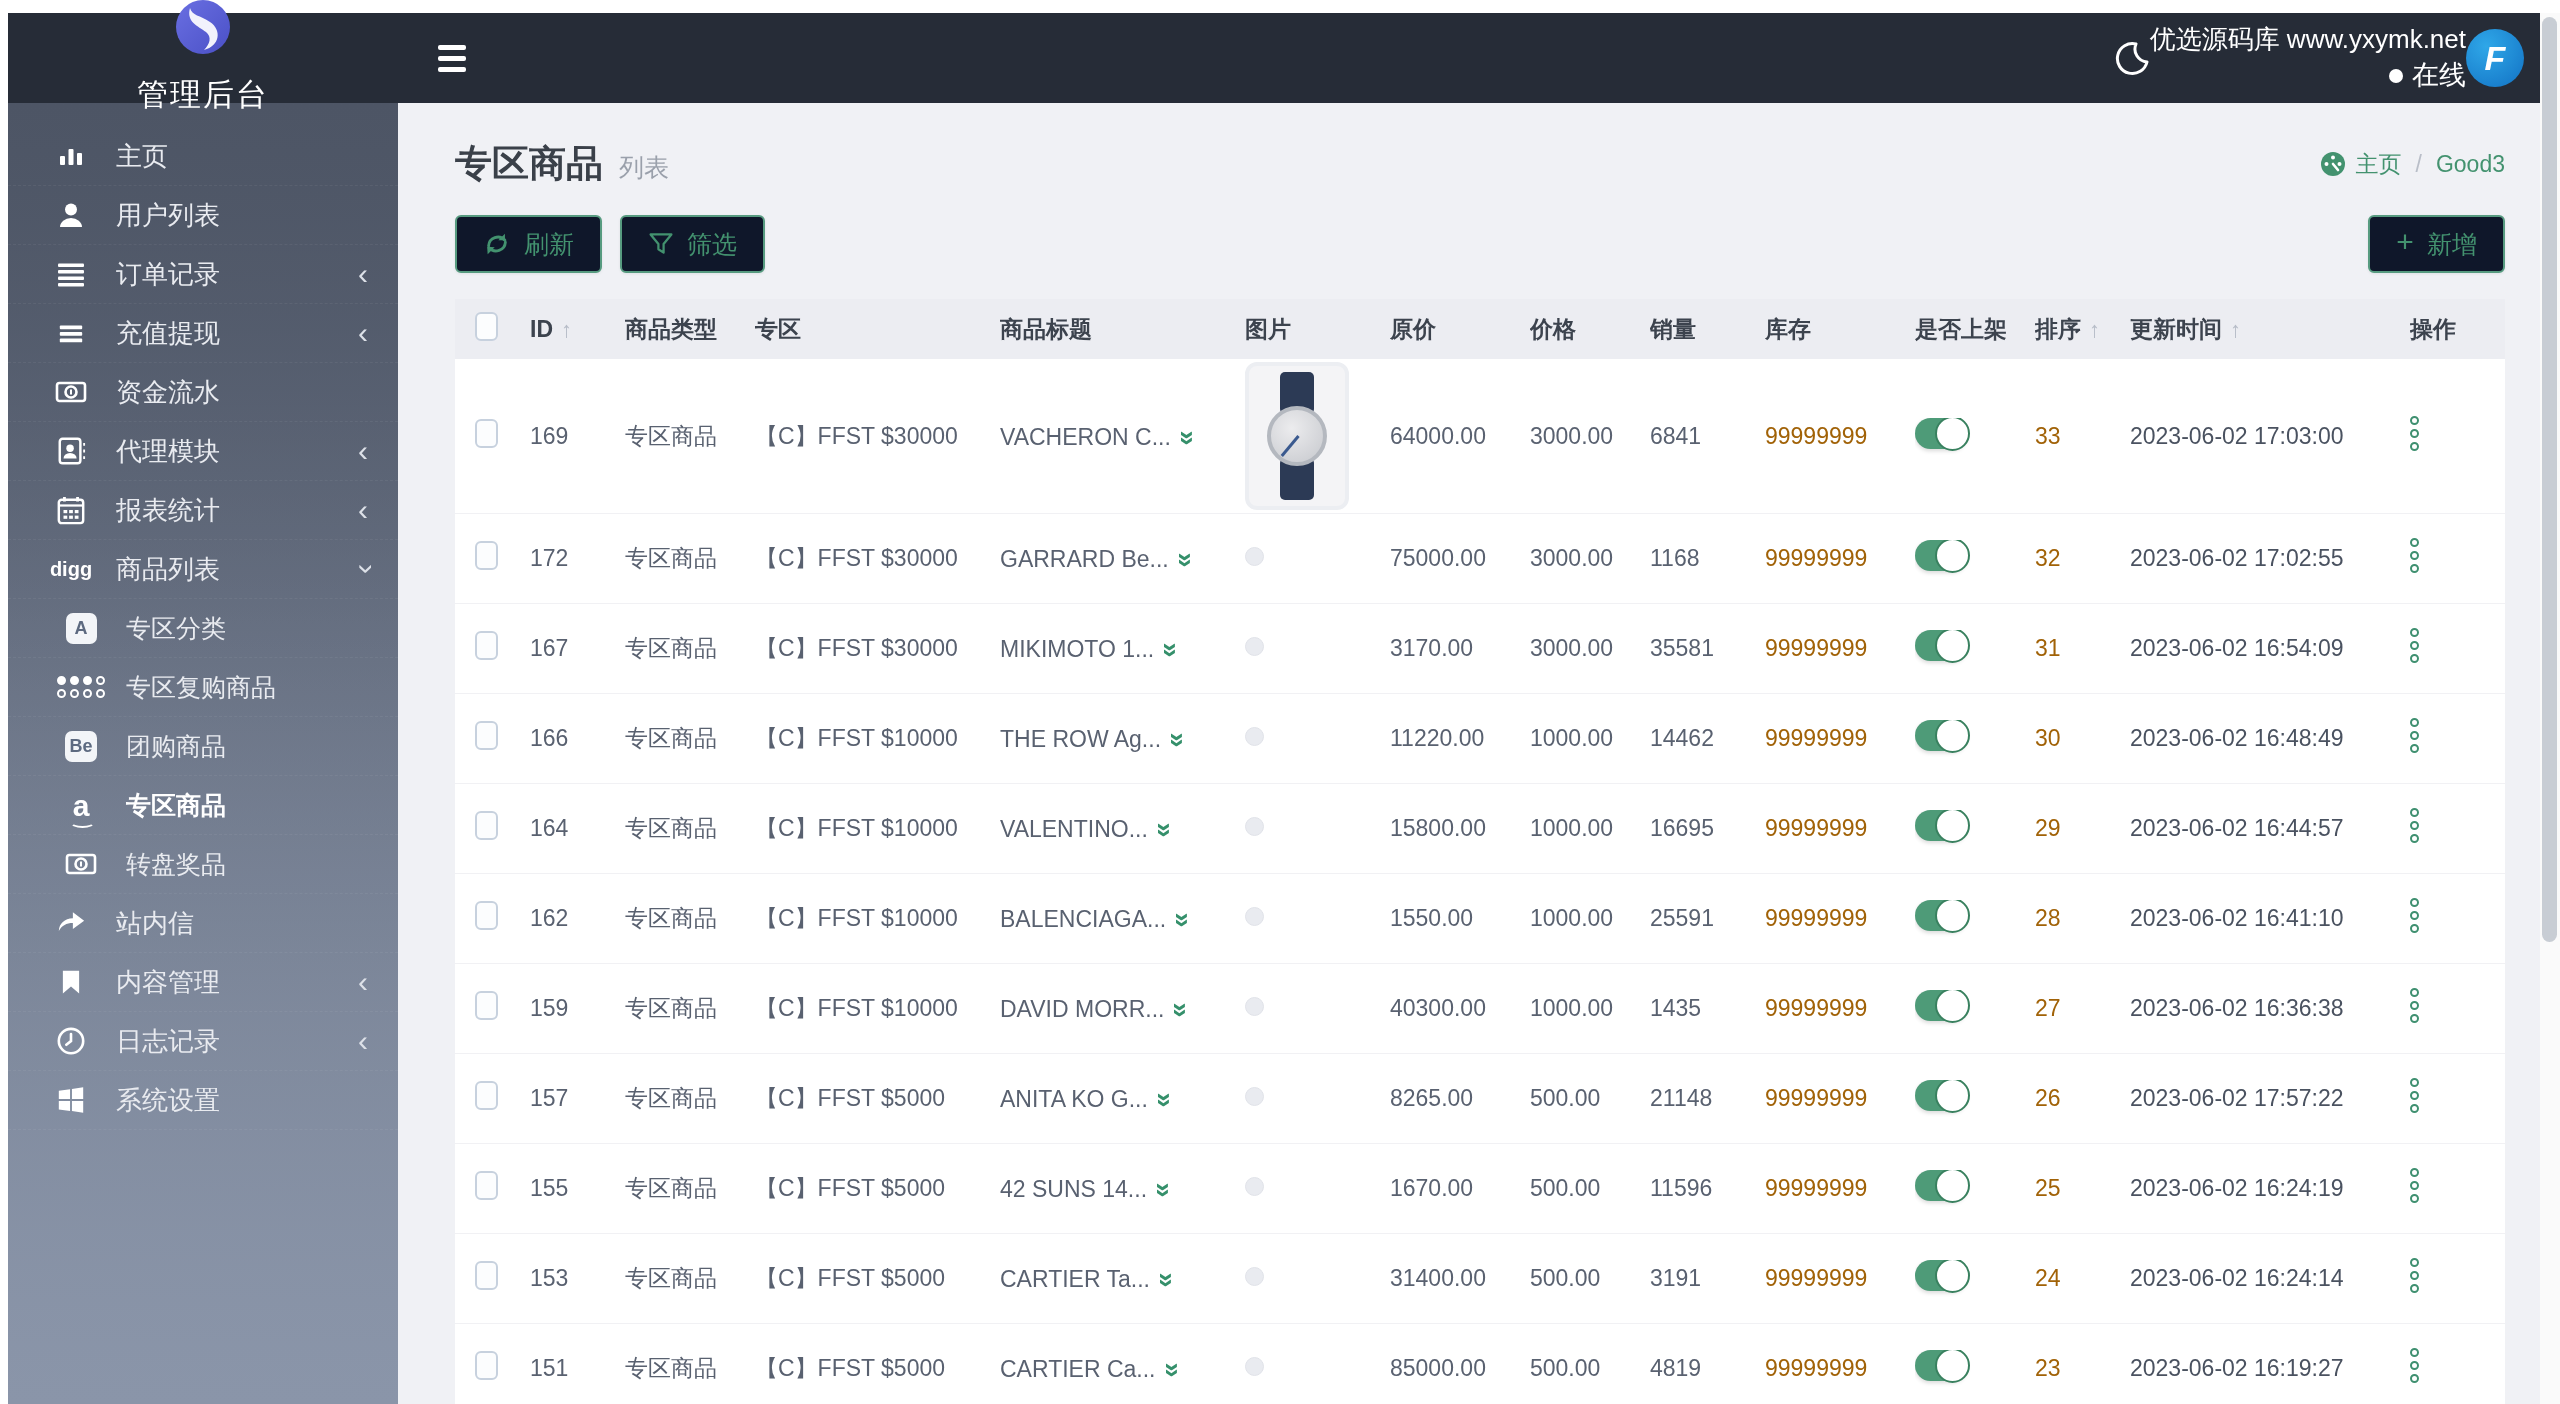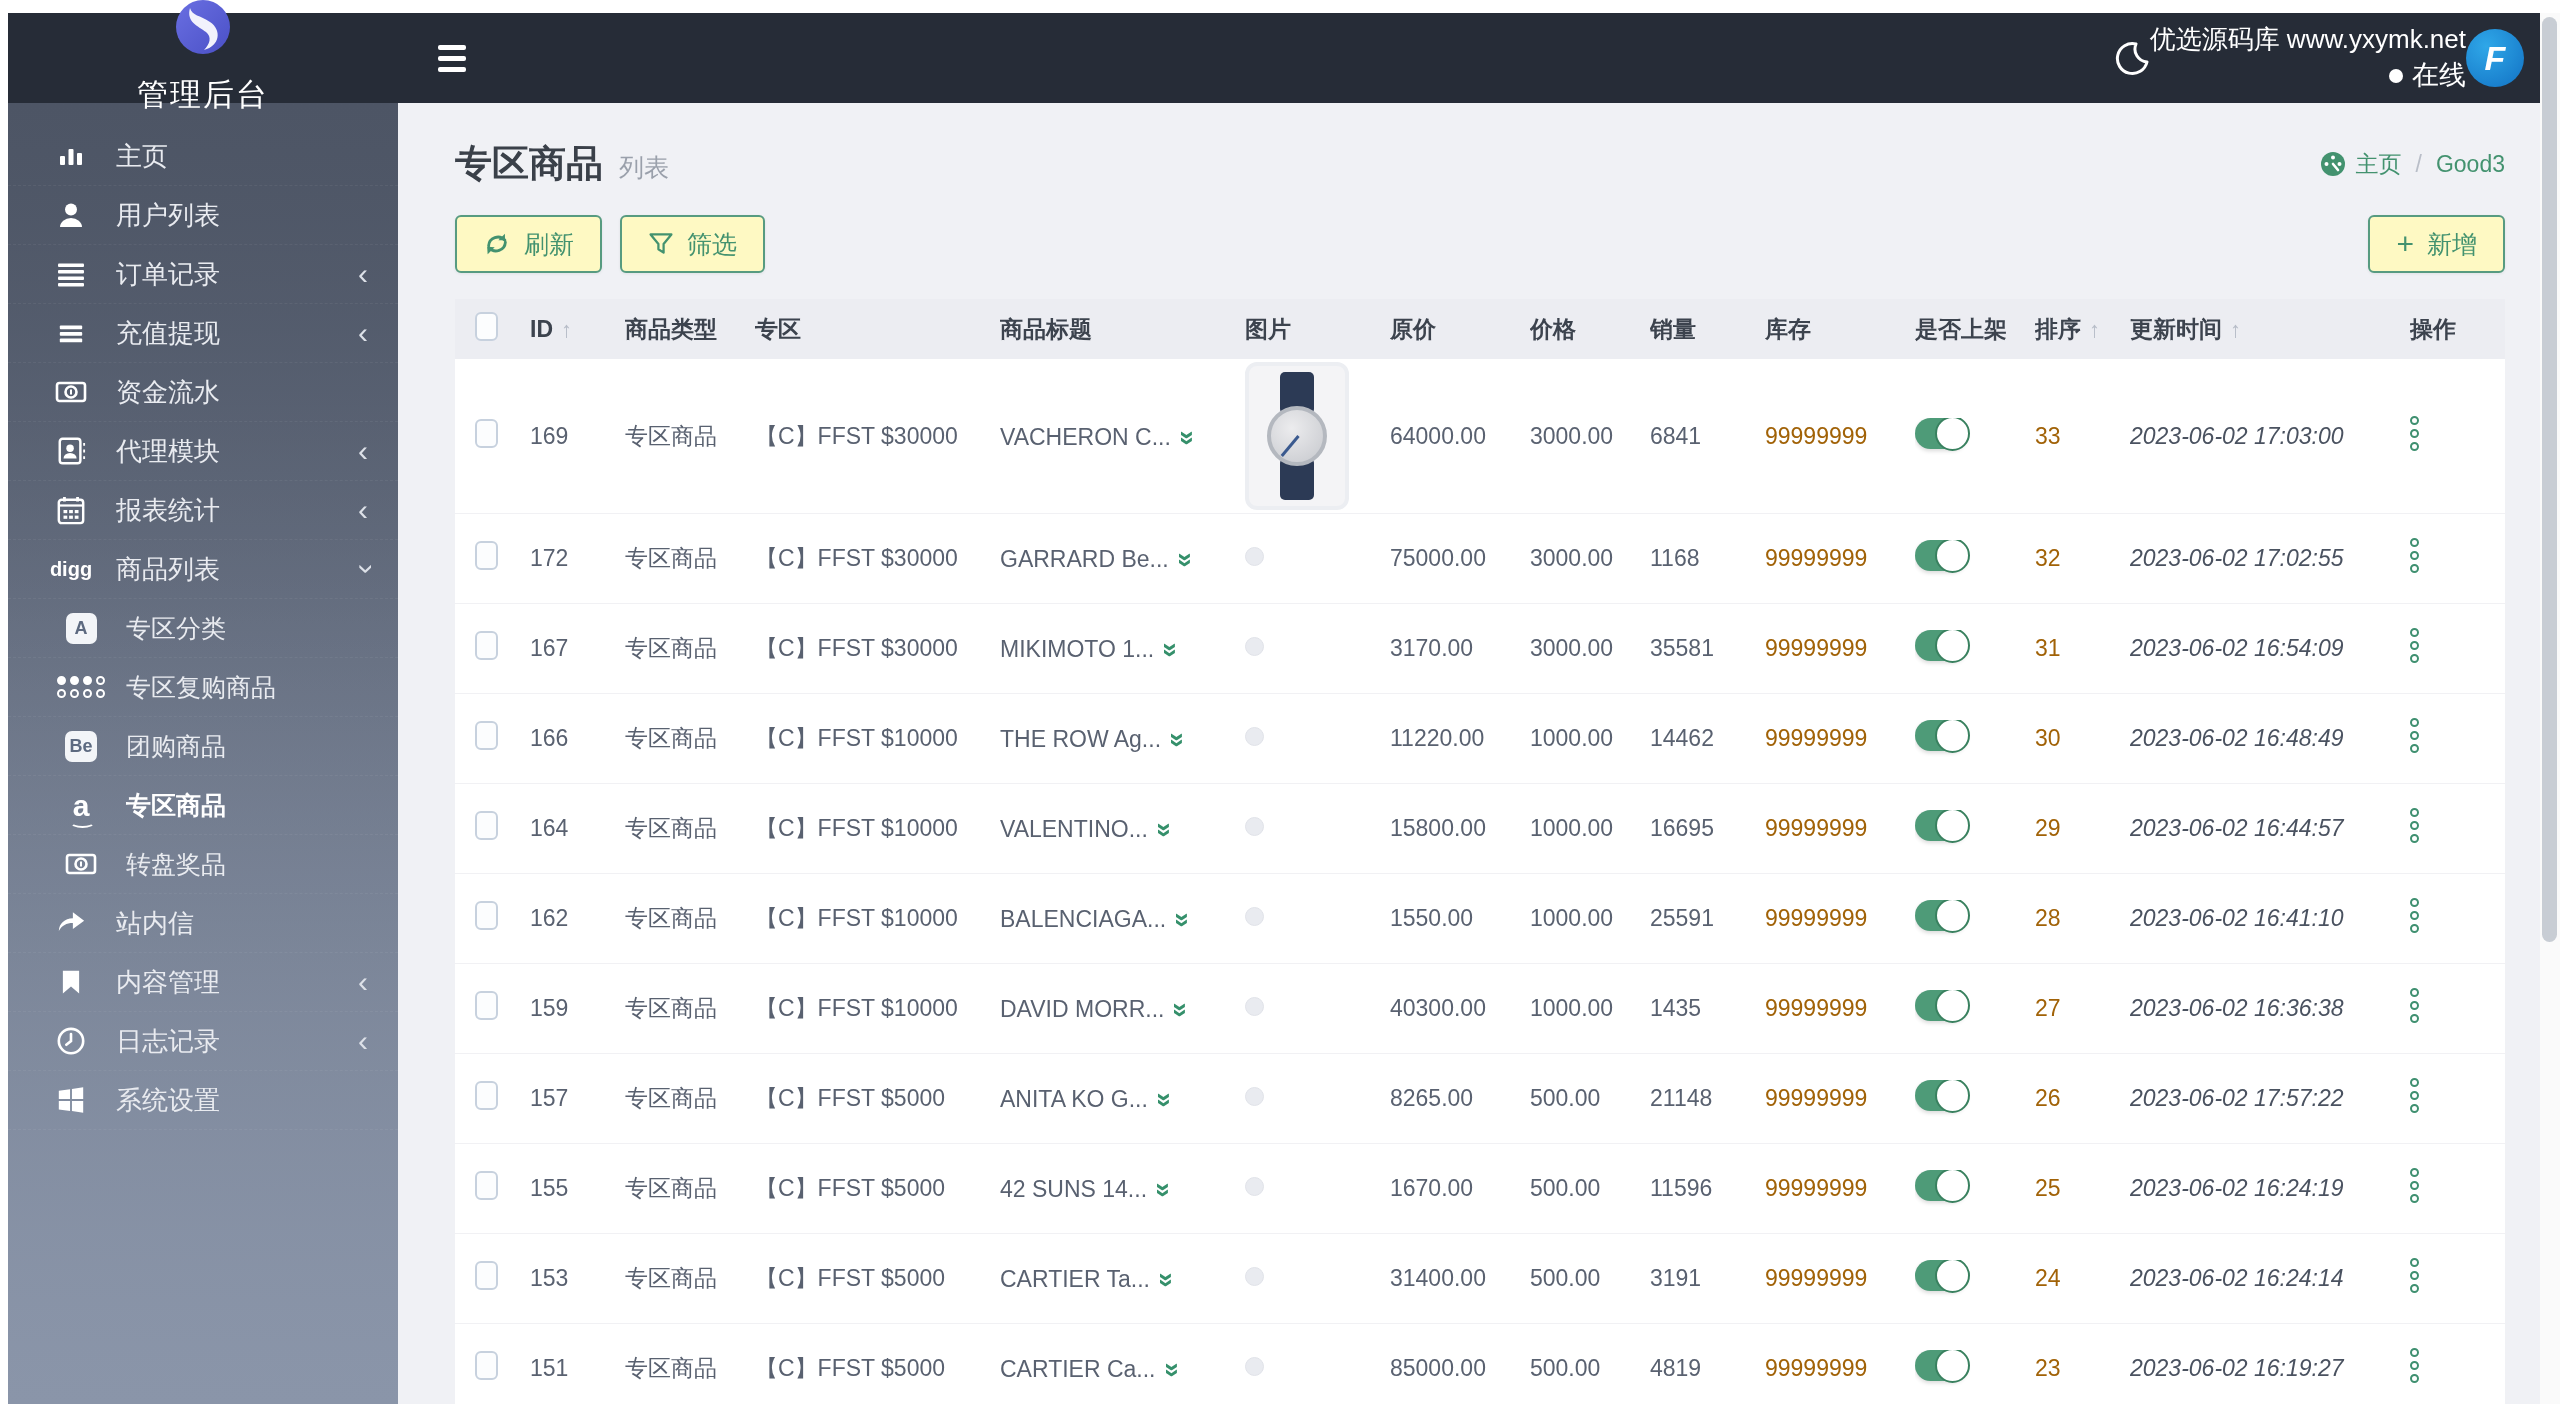--- a/index.html
+++ b/index.html
@@ -52,23 +52,23 @@
   .inner { padding:36px 35px 0 57px; }
   .page-head { display:flex; align-items:center; justify-content:space-between; }
   .title-wrap { display:flex; align-items:baseline; gap:16px; }
   h1 { font-size:37px; color:#3a4049; font-weight:700; }
   .subtitle { font-size:25px; color:#9aa0ab; }
   .breadcrumb { display:flex; align-items:center; gap:10px; font-size:23px; color:#43926f; }
   .breadcrumb .sep { color:#b9bec8; padding:0 4px; }
   .bc-link { color:#43926f; text-decoration:none; cursor:pointer; }
 
   .toolbar { display:flex; margin-top:26px; align-items:center; }
-  .btn { height:58px; padding:0 26px; background:#fef9c3; border:2px solid #579b80; border-radius:6px;
+  .btn { height:58px; padding:0 26px; background:#0f172a; border:2px solid #579b80; border-radius:6px;
     color:#43926f; font-size:25px; display:inline-flex; align-items:center; gap:13px; cursor:pointer;
-    margin-right:18px; box-shadow:0 1px 3px rgba(40,60,50,0.08); font-family:Liberation Sans, sans-serif; }
+    margin-right:18px; box-shadow:0 1px 3px rgba(40,60,50,0.08); font-family:Liberation Mono, monospace; }
   .btn .plus { font-size:30px; line-height:1; font-weight:400; }
   .btn-add { margin:0 0 0 auto; }
 
   
   .table { margin:26px 35px 0 57px; --cols:75px 95px 130px 245px 245px 145px 140px 120px 115px 150px 120px 95px 280px 1fr; }
   .thead { display:grid; grid-template-columns:var(--cols); height:60px; align-items:center;
     background:#ecedf2; color:#3c434e; font-weight:700; font-size:23px; }
   .thead .arrow { color:#b7bdc8; font-weight:400; font-size:22px; margin-left:8px; }
   .trow { display:grid; grid-template-columns:var(--cols); min-height:90px; align-items:center;
     background:#ffffff; border-bottom:1px solid #f1f1f4; font-size:23px; color:#596170; }
@@ -81,21 +81,21 @@
   .expand { color:#35906b; display:inline-block; transform:rotate(90deg); font-weight:bold;
     font-size:27px; margin-left:10px; letter-spacing:-3px; cursor:pointer; }
   .imgdot { width:19px; height:19px; border-radius:50%; background:#e9ebf0; border:1px solid #e1e3e9; display:inline-block; }
   .glink { color:#a16207; text-decoration:none; border-bottom:2px dotted #8fc4ae; padding-bottom:4px; cursor:pointer; }
   .toggle { width:52px; height:31px; border-radius:16px; background:#4e9b78; position:relative;
     display:inline-block; cursor:pointer; box-shadow:0 2px 4px rgba(0,0,0,0.15); }
   .knob { position:absolute; right:-3px; top:-2px; width:35px; height:35px; background:#fff;
     border:2px solid #39815f; border-radius:50%; }
   .dots { display:inline-block; cursor:pointer; }
   .dots i { display:block; width:9px; height:9px; border:2px solid #3f9070; border-radius:50%; margin:4px 0; }
-  .c-time { color:#4a5260;font-style:italic; }
+  .c-time { color:#4a5260; }
 
   
   .thumb-watch { width:104px; height:148px; background:#f4f4f6; border:4px solid #eceef2; border-radius:12px;
     display:flex; flex-direction:column; align-items:center; justify-content:center; position:relative; overflow:hidden; }
   .strap { width:34px; height:42px; background:#2c3a55; border-radius:5px; }
   .strap.top { margin-bottom:-8px; }
   .strap.bottom { margin-top:-8px; }
   .dial { width:60px; height:60px; border-radius:50%; background:radial-gradient(circle at 40% 35%, #ececee, #c6c8cd);
     border:4px solid #b4b8bf; z-index:1; position:relative; }
   .dial::after { content:""; position:absolute; left:50%; top:50%; width:3px; height:26px;

